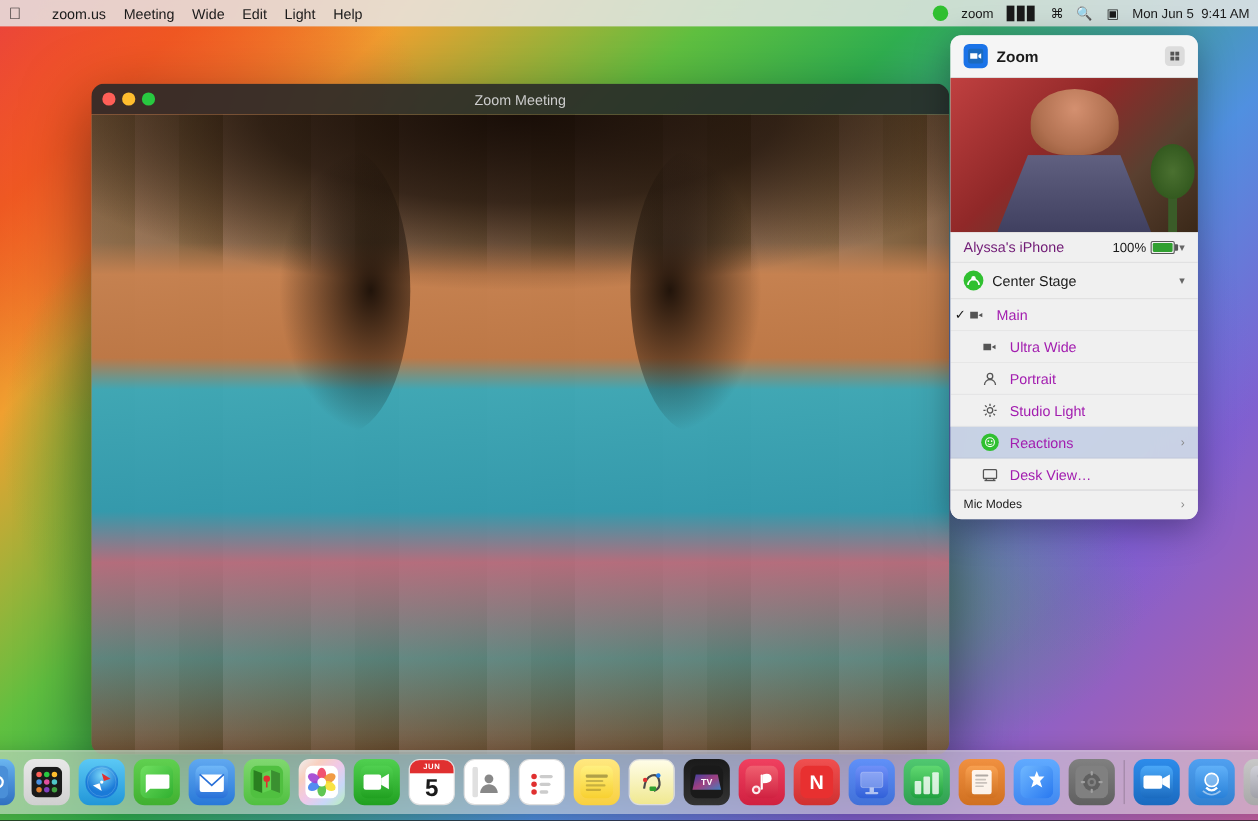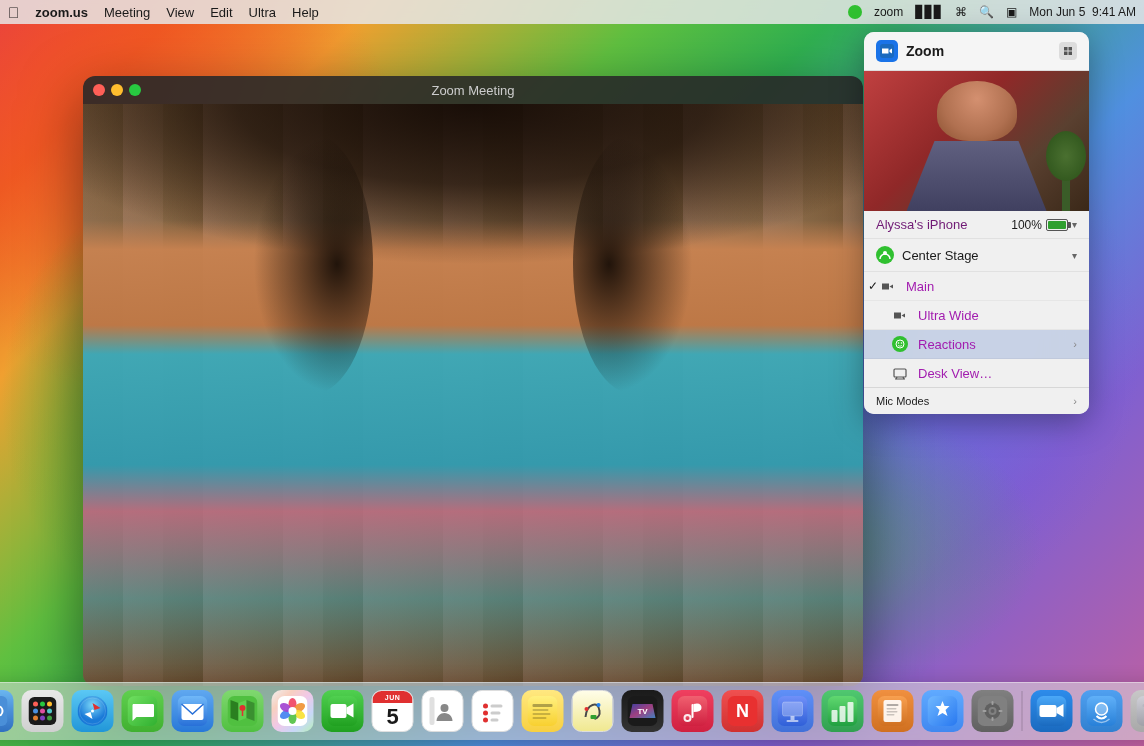--- a/index.html
+++ b/index.html
@@ -45,21 +45,22 @@
       align-items: center;
       gap: 12px;
     }
     .menubar-item {
       font-size: 13px;
       color: #1a1a1a;
       font-weight: 400;
       white-space: nowrap;
     }
     .menubar-item.bold {
-      font-weight: 700;
+      font-weight: 400;
+      margin-left: 12px;
     }
     .apple-logo {
       font-size: 15px;
       color: #1a1a1a;
     }
     .menubar-right-item {
       font-size: 12px;
       color: #1a1a1a;
     }
 
@@ -451,23 +452,23 @@
   <div class="bg-shape1"></div>
   <div class="bg-shape2"></div>
   <div class="bg-shape3"></div>
   <div class="bg-shape4"></div>
 
   <div class="menubar">
     <div class="menubar-left">
       <span class="apple-logo menubar-item"></span>
       <span class="menubar-item bold">zoom.us</span>
       <span class="menubar-item">Meeting</span>
-      <span class="menubar-item">View</span>
+      <span class="menubar-item">Wide</span>
       <span class="menubar-item">Edit</span>
-      <span class="menubar-item">Ultra</span>
+      <span class="menubar-item">Light</span>
       <span class="menubar-item">Help</span>
     </div>
     <div class="menubar-right">
 
       <span style="display:inline-block;width:14px;height:14px;background:#30c030;border-radius:50%;"></span>
       <span class="menubar-right-item">zoom</span>
 
       <span class="menubar-right-item">▊▊▊</span>
 
       <span class="menubar-right-item">⌘</span>
@@ -583,21 +584,46 @@
     <div class="menu-item">
       <span class="menu-item-icon" style="margin-left:12px;">
         <svg width="14" height="11" viewBox="0 0 14 11" fill="#555">
           <path d="M1 2.5h7v6H1V2.5z"></path>
           <path d="M8.5 5.5L12 3.5v4L8.5 5.5z"></path>
         </svg>
       </span>
       <span class="menu-item-label">Ultra Wide</span>
     </div>
 
-
+    <div class="menu-item">
+      <span class="menu-item-icon" style="margin-left:12px;">
+        <svg width="14" height="14" viewBox="0 0 14 14" fill="none" stroke="#555" stroke-width="1.2">
+          <circle cx="7" cy="5" r="2.5"></circle>
+          <path d="M2 13c0-2.76 2.24-5 5-5s5 2.24 5 5"></path>
+        </svg>
+      </span>
+      <span class="menu-item-label">Portrait</span>
+    </div>
+
+    <div class="menu-item">
+      <span class="menu-item-icon" style="margin-left:12px;">
+        <svg width="14" height="14" viewBox="0 0 14 14" fill="none" stroke="#555" stroke-width="1.2">
+          <circle cx="7" cy="7" r="2.5"></circle>
+          <line x1="7" y1="1" x2="7" y2="3"></line>
+          <line x1="7" y1="11" x2="7" y2="13"></line>
+          <line x1="1" y1="7" x2="3" y2="7"></line>
+          <line x1="11" y1="7" x2="13" y2="7"></line>
+          <line x1="2.5" y1="2.5" x2="4" y2="4"></line>
+          <line x1="10" y1="10" x2="11.5" y2="11.5"></line>
+          <line x1="11.5" y1="2.5" x2="10" y2="4"></line>
+          <line x1="4" y1="10" x2="2.5" y2="11.5"></line>
+        </svg>
+      </span>
+      <span class="menu-item-label">Studio Light</span>
+    </div>
 
     <div class="menu-item active-highlight">
       <span class="menu-item-icon" style="margin-left:12px;">
         <div class="reactions-icon">
           <svg width="10" height="10" viewBox="0 0 10 10" fill="white">
             <circle cx="5" cy="5" r="4" fill="none" stroke="white" stroke-width="1"></circle>
             <circle cx="3.5" cy="4" r="0.8" fill="white"></circle>
             <circle cx="6.5" cy="4" r="0.8" fill="white"></circle>
             <path d="M3 6.5 Q5 8 7 6.5" stroke="white" stroke-width="0.8" fill="none"></path>
           </svg>

